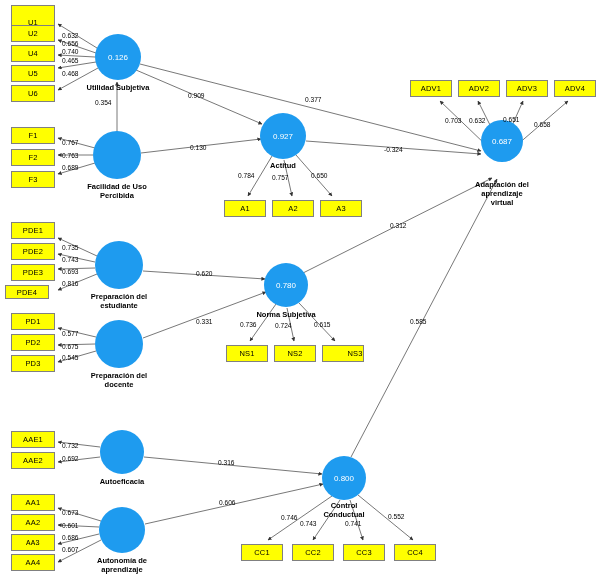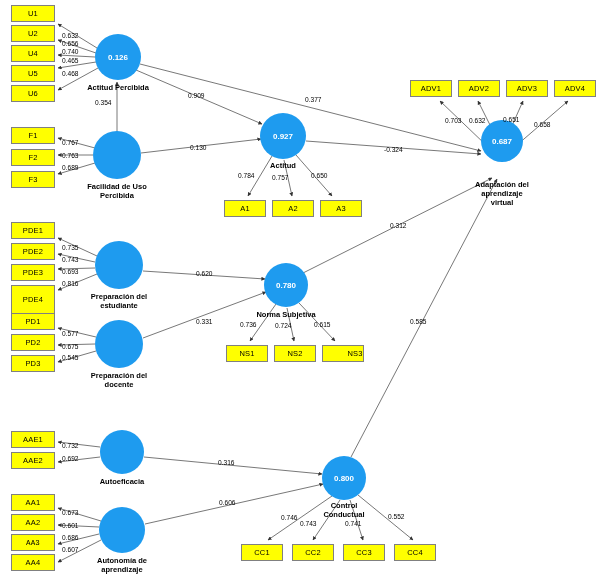--- a/index.html
+++ b/index.html
@@ -8,21 +8,21 @@
   #canvas{position:relative;width:604px;height:577px;background:#fff;overflow:hidden;}
   svg#paths{position:absolute;left:0;top:0;width:604px;height:577px;}
   .indicator{
     position:absolute;background:#FFFF00;border:1px solid #808080;
     font-size:7.5px;color:#000;display:flex;align-items:center;justify-content:center;
     box-sizing:border-box;letter-spacing:.2px;
   }
   .construct{
     position:absolute;border-radius:50%;background:#1E9BEF;
     display:flex;align-items:center;justify-content:center;
-    color:#ffffff;font-size:8px;font-weight:bold;box-sizing:border-box;
+    color:#ffffff;font-size:8px;font-weight:normal;box-sizing:border-box;
   }
   .construct-label{
     position:absolute;font-size:7.5px;font-weight:bold;color:#000;
     text-align:center;line-height:9px;width:110px;
   }
   .coef{
     position:absolute;font-size:6.6px;color:#000;white-space:nowrap;
     background:transparent;
   }
 </style>
@@ -83,32 +83,32 @@
         <line x1="143" y1="271" x2="265" y2="279" stroke="#555555" stroke-width="0.8" marker-end="url(#arrow)"></line>
         <line x1="143" y1="338" x2="266" y2="292" stroke="#555555" stroke-width="0.8" marker-end="url(#arrow)"></line>
         <line x1="303" y1="273" x2="492" y2="178" stroke="#555555" stroke-width="0.8" marker-end="url(#arrow)"></line>
         <line x1="144" y1="457" x2="322" y2="474" stroke="#555555" stroke-width="0.8" marker-end="url(#arrow)"></line>
         <line x1="145" y1="524" x2="323" y2="484" stroke="#555555" stroke-width="0.8" marker-end="url(#arrow)"></line>
         <line x1="351" y1="457" x2="497" y2="179" stroke="#555555" stroke-width="0.8" marker-end="url(#arrow)"></line>
       </g>
   </svg>
 
   <div id="indicators-layer">
-      <div class="indicator" style="left: 11px; top: 5px; width: 44px; height: 17px;">U1</div>
+      <div class="indicator" style="left: 11px; top: 5px; width: 44px; height: 35px;">U1</div>
       <div class="indicator" style="left: 11px; top: 25px; width: 44px; height: 17px;">U2</div>
       <div class="indicator" style="left: 11px; top: 45px; width: 44px; height: 17px;">U4</div>
       <div class="indicator" style="left: 11px; top: 65px; width: 44px; height: 17px;">U5</div>
       <div class="indicator" style="left: 11px; top: 85px; width: 44px; height: 17px;">U6</div>
       <div class="indicator" style="left: 11px; top: 127px; width: 44px; height: 17px;">F1</div>
       <div class="indicator" style="left: 11px; top: 149px; width: 44px; height: 17px;">F2</div>
       <div class="indicator" style="left: 11px; top: 171px; width: 44px; height: 17px;">F3</div>
       <div class="indicator" style="left: 11px; top: 222px; width: 44px; height: 17px;">PDE1</div>
       <div class="indicator" style="left: 11px; top: 243px; width: 44px; height: 17px;">PDE2</div>
       <div class="indicator" style="left: 11px; top: 264px; width: 44px; height: 17px;">PDE3</div>
-      <div class="indicator" style="left: 11px; top: 285px; width: 44px; height: 29px;">PDE4</div>
+      <div class="indicator" style="left: 5px; top: 285px; width: 44px; height: 14px;">PDE4</div>
       <div class="indicator" style="left: 11px; top: 313px; width: 44px; height: 17px;">PD1</div>
       <div class="indicator" style="left: 11px; top: 334px; width: 44px; height: 17px;">PD2</div>
       <div class="indicator" style="left: 11px; top: 355px; width: 44px; height: 17px;">PD3</div>
       <div class="indicator" style="left: 11px; top: 431px; width: 44px; height: 17px;">AAE1</div>
       <div class="indicator" style="left: 11px; top: 452px; width: 44px; height: 17px;">AAE2</div>
       <div class="indicator" style="left: 11px; top: 494px; width: 44px; height: 17px;">AA1</div>
       <div class="indicator" style="left: 11px; top: 514px; width: 44px; height: 17px;">AA2</div>
       <div class="indicator" style="left: 11px; top: 534px; width: 44px; height: 17px; font-family: Liberation Mono, monospace;">AA3</div>
       <div class="indicator" style="left: 11px; top: 554px; width: 44px; height: 17px;">AA4</div>
       <div class="indicator" style="left: 224px; top: 200px; width: 42px; height: 17px;">A1</div>
@@ -121,21 +121,21 @@
       <div class="indicator" style="left: 292px; top: 544px; width: 42px; height: 17px;">CC2</div>
       <div class="indicator" style="left: 343px; top: 544px; width: 42px; height: 17px;">CC3</div>
       <div class="indicator" style="left: 394px; top: 544px; width: 42px; height: 17px;">CC4</div>
       <div class="indicator" style="left: 410px; top: 80px; width: 42px; height: 17px;">ADV1</div>
       <div class="indicator" style="left: 458px; top: 80px; width: 42px; height: 17px;">ADV2</div>
       <div class="indicator" style="left: 506px; top: 80px; width: 42px; height: 17px;">ADV3</div>
       <div class="indicator" style="left: 554px; top: 80px; width: 42px; height: 17px;">ADV4</div>
     </div>
   <div id="constructs-layer">
       <div class="construct" style="left: 95px; top: 34px; width: 46px; height: 46px;">0.126</div>
-      <div class="construct-label" style="left: 63px; top: 83px;">Actitud Percibida</div>
+      <div class="construct-label" style="left: 63px; top: 83px;">Utilidad Subjetiva</div>
       <div class="construct" style="left: 93px; top: 131px; width: 48px; height: 48px;"></div>
       <div class="construct-label" style="left: 62px; top: 182px;">Facilidad de Uso<br>Percibida</div>
       <div class="construct" style="left: 260px; top: 113px; width: 46px; height: 46px;">0.927</div>
       <div class="construct-label" style="left: 228px; top: 161px;">Actitud</div>
       <div class="construct" style="left: 481px; top: 120px; width: 42px; height: 42px;">0.687</div>
       <div class="construct-label" style="left: 447px; top: 180px;">Adaptación del<br>aprendizaje<br>virtual</div>
       <div class="construct" style="left: 95px; top: 241px; width: 48px; height: 48px;"></div>
       <div class="construct-label" style="left: 64px; top: 292px;">Preparación del<br>estudiante</div>
       <div class="construct" style="left: 95px; top: 320px; width: 48px; height: 48px;"></div>
       <div class="construct-label" style="left: 64px; top: 371px;">Preparación del<br>docente</div>

